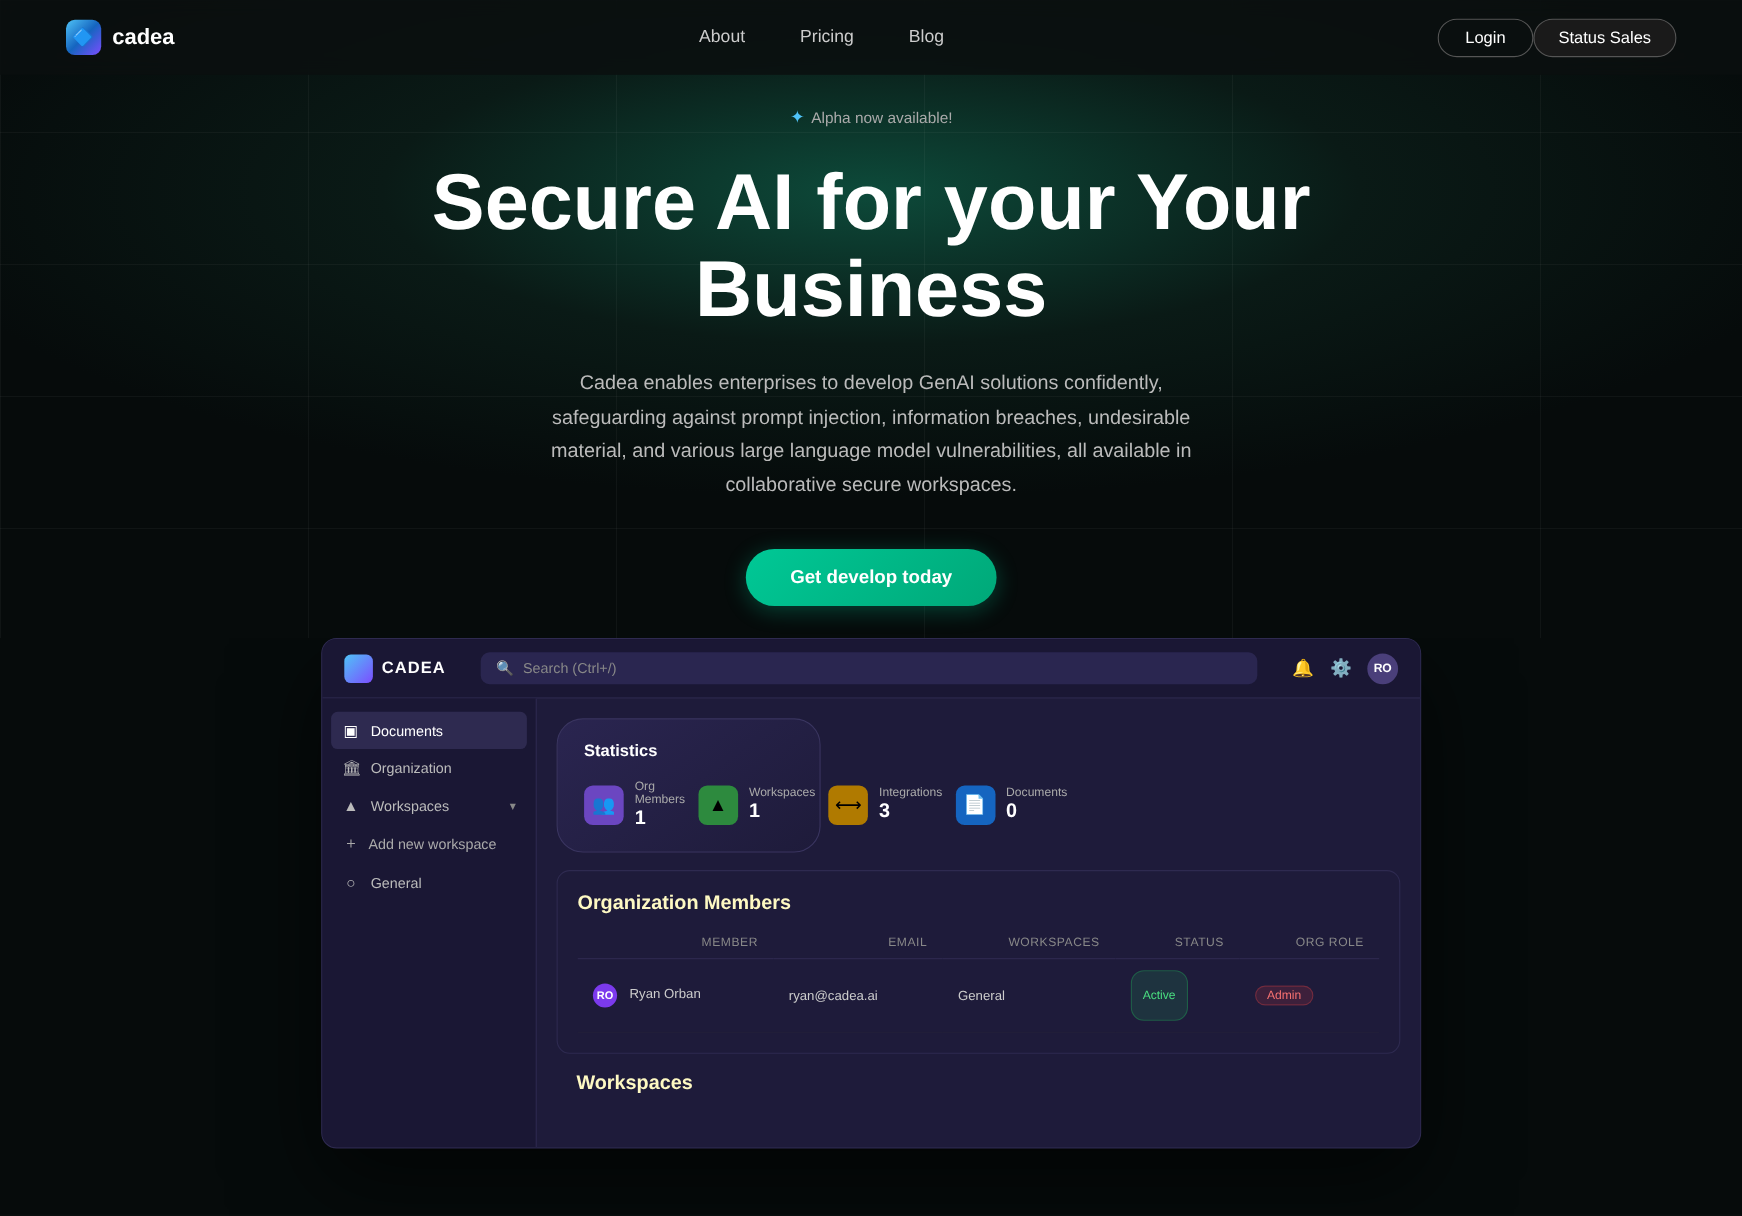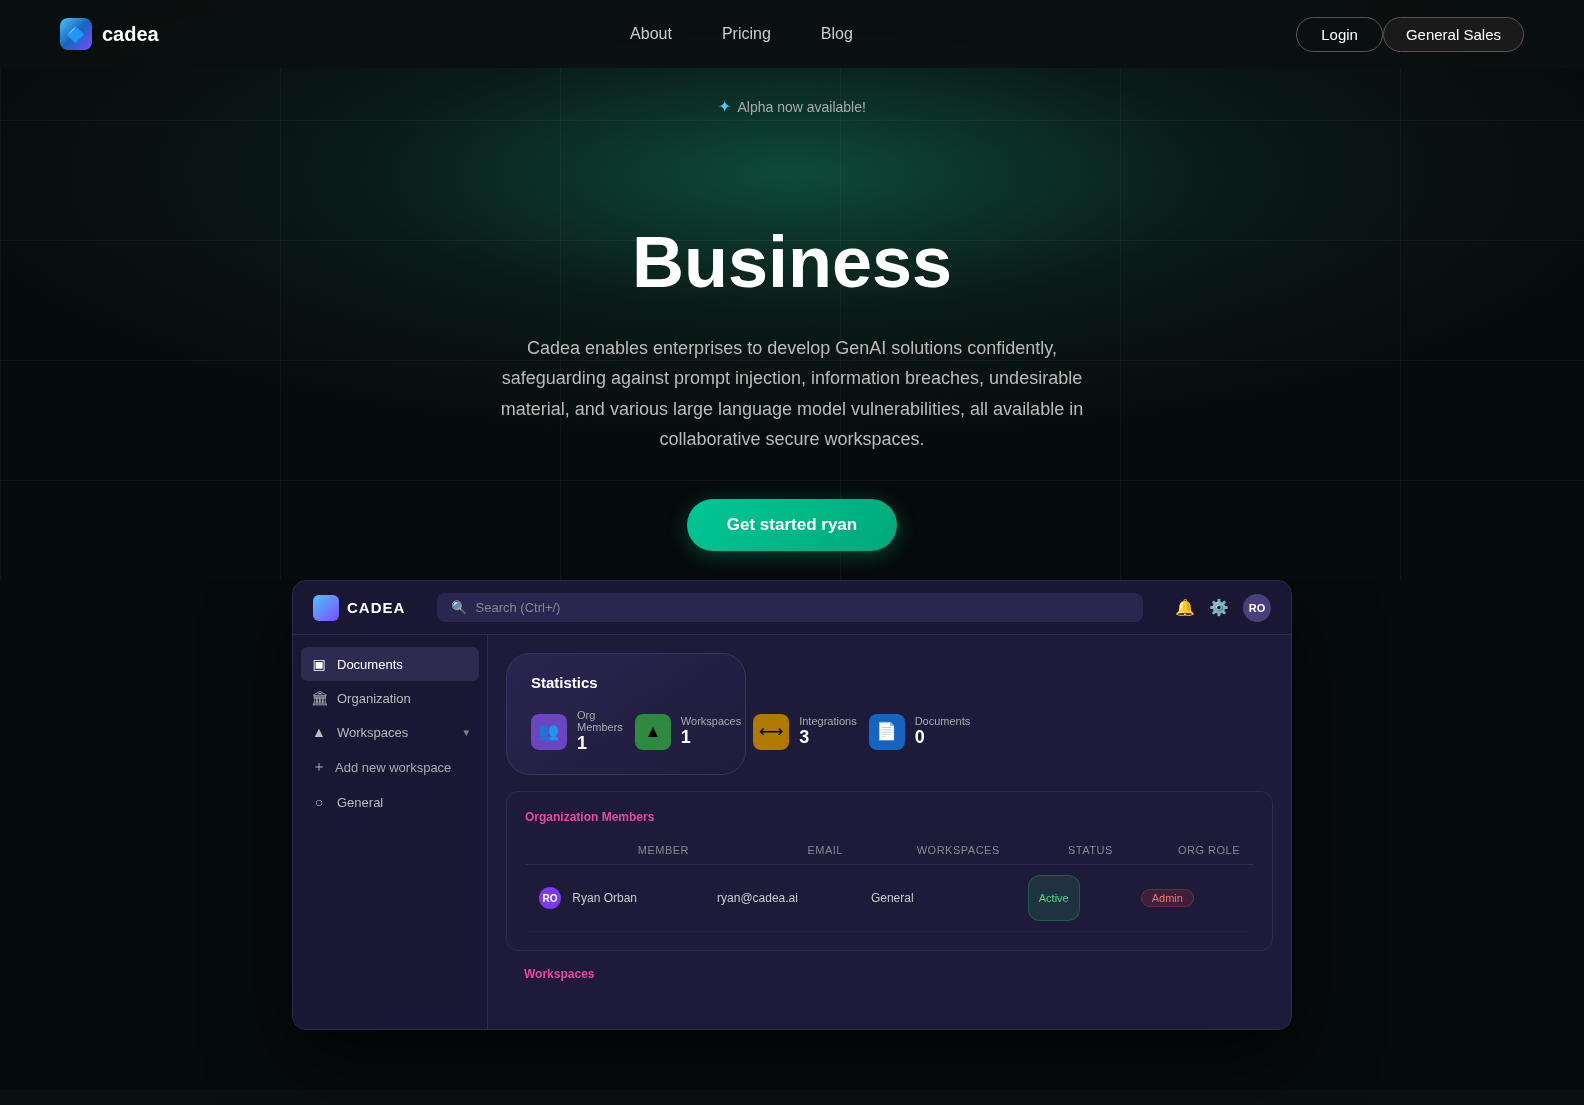--- a/index.html
+++ b/index.html
@@ -328,23 +328,23 @@
       color: #aaa;
     }
     .stat-value {
       font-size: 18px;
       font-weight: 700;
       color: #fff;
     }
 
     
     .section-title {
-      font-size: 12px;
+      font-size: 18px;
       font-weight: 600;
-      color: #ec4899;
+      color: #fef9c3;
       margin-bottom: 12px;
     }
     .members-card {
       background: #1e1b3a;
       border-radius: 12px;
       border: 1px solid #2e2a50;
       overflow: hidden;
       margin-bottom: 16px;
     }
     .members-card-inner { padding: 18px; }
@@ -415,35 +415,35 @@
     <div class="logo-icon">🔷</div>
     <span>cadea</span>
   </div>
   <ul class="nav-links">
     <li><a href="#">About</a></li>
     <li><a href="#">Pricing</a></li>
     <li><a href="#">Blog</a></li>
   </ul>
   <div class="nav-actions">
     <button class="btn-login">Login</button>
-    <button class="btn-contact">General Sales</button>
+    <button class="btn-contact">Status Sales</button>
   </div>
 </nav>
 
 <section class="hero">
   <div class="hero-badge">
     <span class="sparkle">✦</span>
     <span>Alpha now available!</span>
   </div>
   <h1 class="hero-title">
-    <br>
+    <span>Secure AI for your Your</span><br>
     <span>Business</span>
   </h1>
   <p class="hero-subtitle">Cadea enables enterprises to develop GenAI solutions confidently, safeguarding against prompt injection, information breaches, undesirable material, and various large language model vulnerabilities, all available in collaborative secure workspaces.</p>
-  <button class="btn-cta">Get started ryan</button>
+  <button class="btn-cta">Get develop today</button>
 </section>
 
 <div class="dashboard-wrapper">
   <div class="dashboard-card">
 
     <div class="dash-topbar">
       <div class="dash-logo-area">
         <div class="dash-logo-icon"></div>
         <span>CADEA</span>
       </div>

